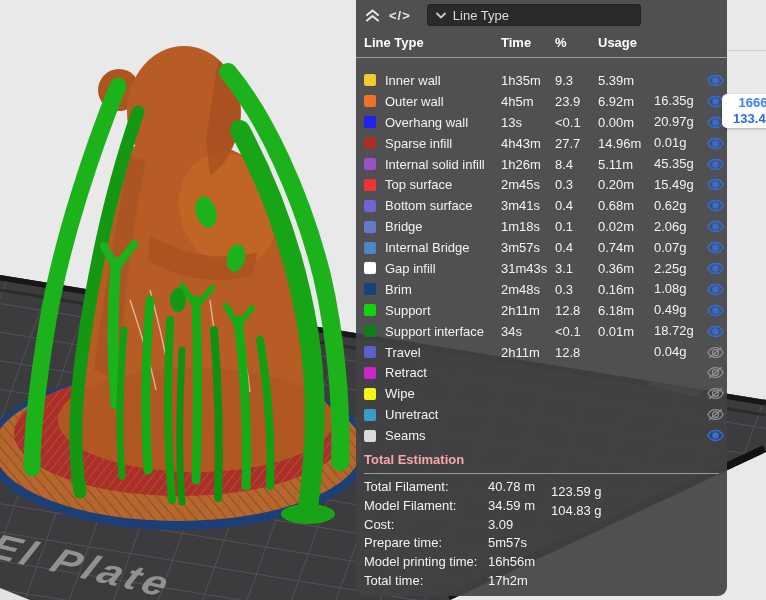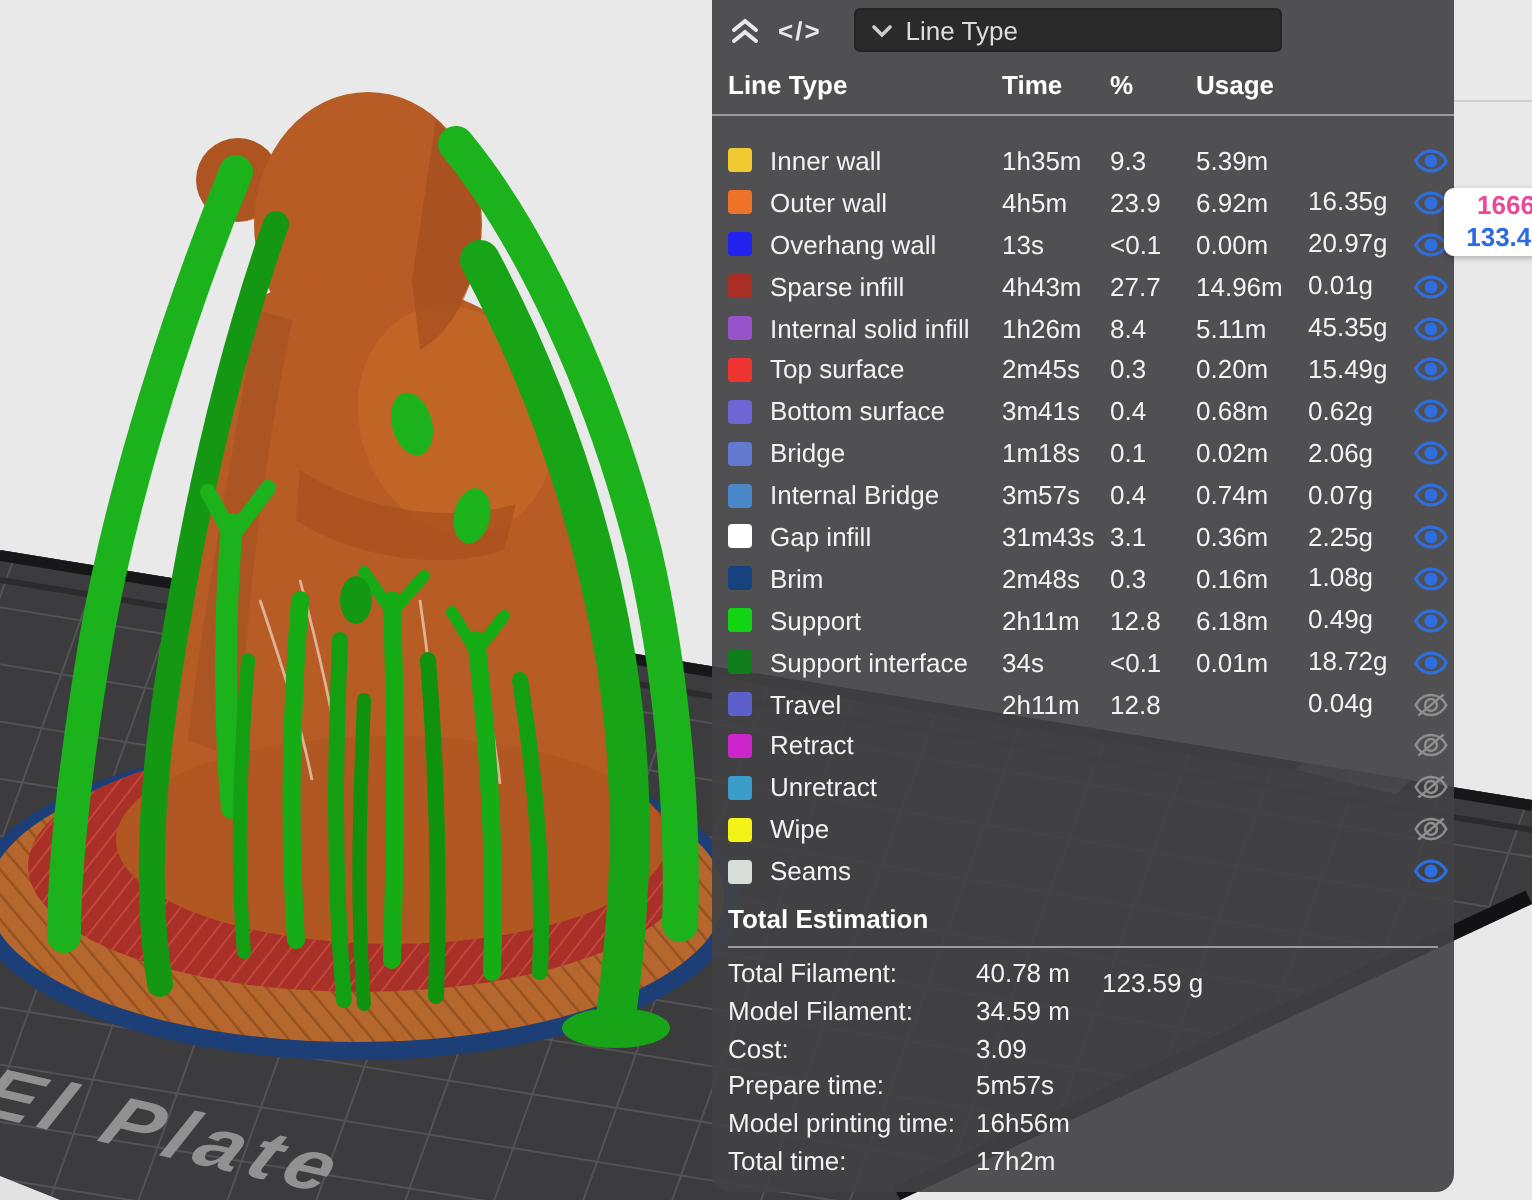--- a/index.html
+++ b/index.html
@@ -29,21 +29,21 @@
   .row{display:flex;align-items:center;height:20.9px;padding:0 8px;}
   .sw{flex:0 0 12px;width:12px;height:12px;border-radius:2px;margin-right:9px;}
   .lbl{flex:0 0 116px;white-space:nowrap;overflow:visible;}
   .time{flex:0 0 54px;}
   .pct{flex:0 0 43px;}
   .lenm{flex:0 0 56px;}
   .wt{flex:0 0 53px;margin-top:41px;}
   .eye{margin-left:auto;width:18px;height:14px;display:flex;align-items:center;justify-content:center;cursor:pointer;}
 
   .totals{padding:6px 8px 0 8px;}
-  .totals-title{font-weight:bold;color:#ffffff;height:18px;}
+  .totals-title{font-weight:bold;color:#fca5a5;height:18px;}
   .tdivider{height:1px;background:#9a9a9a;margin:3px -0px 3px 0;}
   .trow{display:flex;align-items:center;height:18.8px;}
   .tlabel{flex:0 0 124px;white-space:nowrap;}
   .tv1{flex:0 0 63px;}
   .tv2{flex:1;margin-top:11px;}
 
   
   .layer-tip{position:absolute;left:722px;top:94px;width:62px;height:34px;background:#ffffff;
              border-radius:5px;box-shadow:0 1px 3px rgba(0,0,0,0.25);
              display:flex;flex-direction:column;align-items:center;justify-content:center;
@@ -419,37 +419,37 @@
           <span class="wt"></span>
           <span class="eye">
             <svg width="17" height="13" viewBox="0 0 24 18">
               <path d="M12 2 C6.5 2 2.8 5.8 1.2 9 C2.8 12.2 6.5 16 12 16 C17.5 16 21.2 12.2 22.8 9 C21.2 5.8 17.5 2 12 2 Z" fill="none" stroke="#8f8f8f" stroke-width="1.8"></path>
               <circle cx="12" cy="9" r="4.2" fill="none" stroke="#8f8f8f" stroke-width="1.8"></circle>
               <line x1="3" y1="16.5" x2="21" y2="1.5" stroke="#8f8f8f" stroke-width="1.8"></line>
             </svg>
           </span>
         </div>
         <div class="row">
-          <span class="sw" style="background:#3b9cc9"></span>
-          <span class="lbl">Unretract</span>
+          <span class="sw" style="background:#f3f318"></span>
+          <span class="lbl">Wipe</span>
           <span class="time"></span>
           <span class="pct"></span>
           <span class="lenm"></span>
           <span class="wt"></span>
           <span class="eye">
             <svg width="17" height="13" viewBox="0 0 24 18">
               <path d="M12 2 C6.5 2 2.8 5.8 1.2 9 C2.8 12.2 6.5 16 12 16 C17.5 16 21.2 12.2 22.8 9 C21.2 5.8 17.5 2 12 2 Z" fill="none" stroke="#8f8f8f" stroke-width="1.8"></path>
               <circle cx="12" cy="9" r="4.2" fill="none" stroke="#8f8f8f" stroke-width="1.8"></circle>
               <line x1="3" y1="16.5" x2="21" y2="1.5" stroke="#8f8f8f" stroke-width="1.8"></line>
             </svg>
           </span>
         </div>
         <div class="row">
-          <span class="sw" style="background:#f3f318"></span>
-          <span class="lbl">Wipe</span>
+          <span class="sw" style="background:#3b9cc9"></span>
+          <span class="lbl">Unretract</span>
           <span class="time"></span>
           <span class="pct"></span>
           <span class="lenm"></span>
           <span class="wt"></span>
           <span class="eye">
             <svg width="17" height="13" viewBox="0 0 24 18">
               <path d="M12 2 C6.5 2 2.8 5.8 1.2 9 C2.8 12.2 6.5 16 12 16 C17.5 16 21.2 12.2 22.8 9 C21.2 5.8 17.5 2 12 2 Z" fill="none" stroke="#8f8f8f" stroke-width="1.8"></path>
               <circle cx="12" cy="9" r="4.2" fill="none" stroke="#8f8f8f" stroke-width="1.8"></circle>
               <line x1="3" y1="16.5" x2="21" y2="1.5" stroke="#8f8f8f" stroke-width="1.8"></line>
             </svg>
@@ -476,20 +476,21 @@
       <div class="tdivider"></div>
       <div id="trows">
           <div class="trow">
             <span class="tlabel">Total Filament:</span>
             <span class="tv1">40.78 m</span>
             <span class="tv2">123.59 g</span>
           </div>
           <div class="trow">
             <span class="tlabel">Model Filament:</span>
             <span class="tv1">34.59 m</span>
+            <span class="tv2">104.83 g</span>
           </div>
           <div class="trow">
             <span class="tlabel">Cost:</span>
             <span class="tv1">3.09</span>
             <span class="tv2"></span>
           </div>
           <div class="trow">
             <span class="tlabel">Prepare time:</span>
             <span class="tv1">5m57s</span>
             <span class="tv2"></span>
@@ -502,16 +503,16 @@
           <div class="trow">
             <span class="tlabel">Total time:</span>
             <span class="tv1">17h2m</span>
             <span class="tv2"></span>
           </div>
         </div>
     </div>
   </div>
 
   <div class="layer-tip">
-    <div style="color:#ec4899;">1666</div>
+    <div style="color:#3b82f6;">1666</div>
     <div style="color:#2b6ae0;">133.40</div>
   </div>
 </div>
 
 </body></html>

